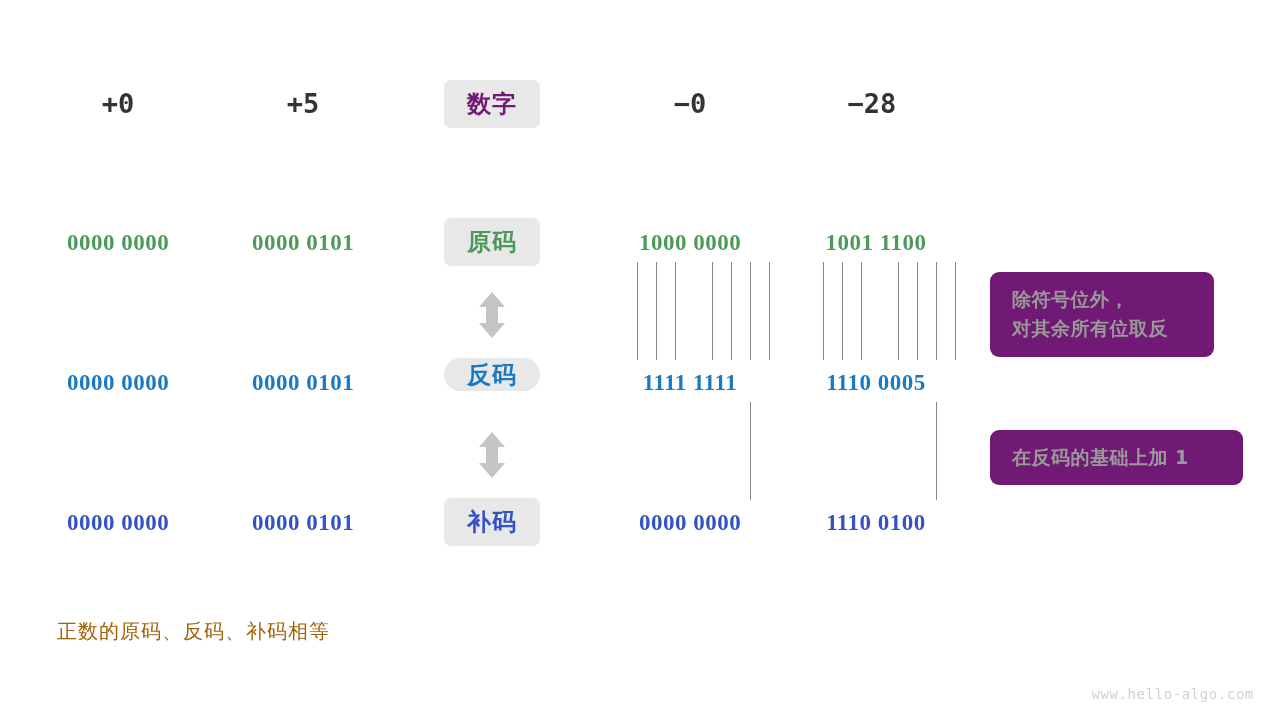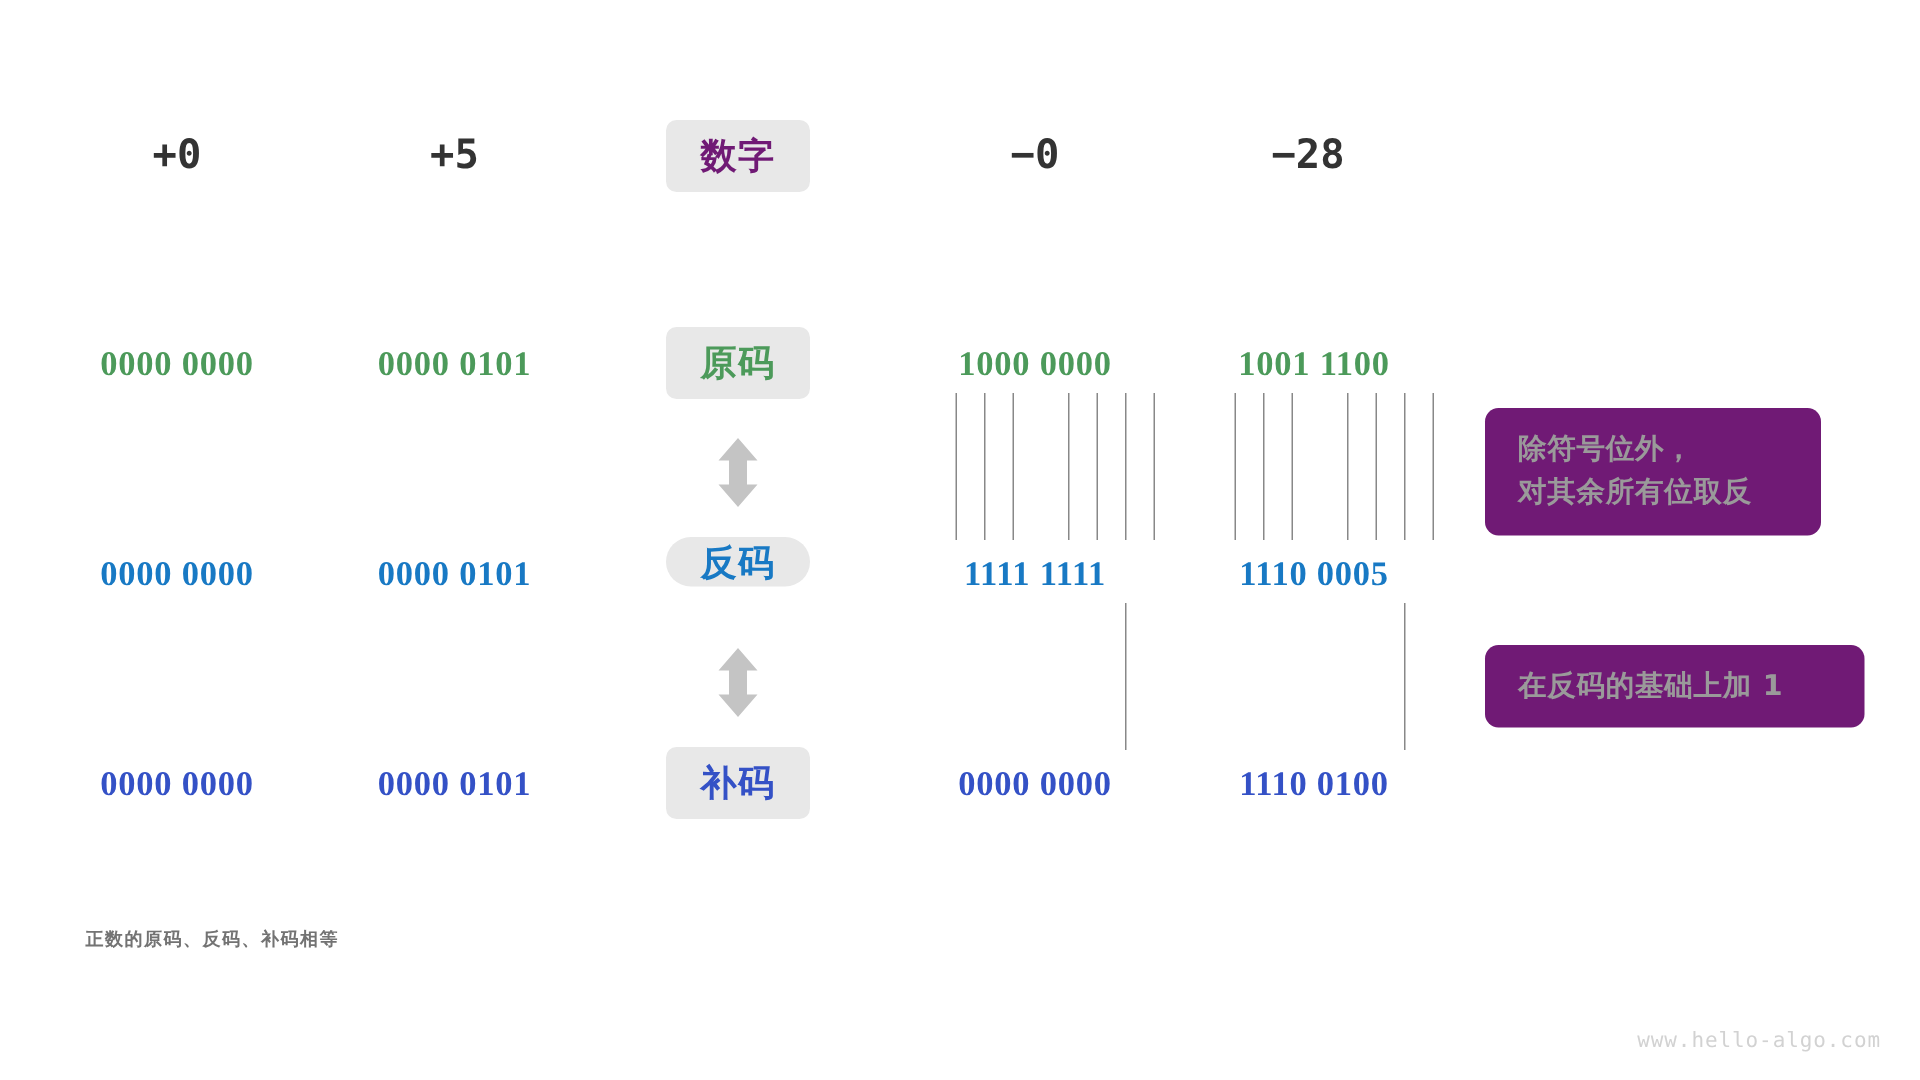--- a/index.html
+++ b/index.html
@@ -78,23 +78,23 @@
     font-weight: bold;
     line-height: 1.55;
     padding: 13px 22px;
     letter-spacing: 0.5px;
     box-sizing: border-box;
   }
 
   
   .caption {
     position: absolute;
-    color: #737373;
-    font-size: 12px;
-    font-weight: bold;
+    color: #a16207;
+    font-size: 20px;
+    font-weight: normal;
     letter-spacing: 1px;
     white-space: pre;
   }
 
   
   .watermark {
     position: absolute;
     right: 26px;
     bottom: 18px;
     color: #d2d2d2;

